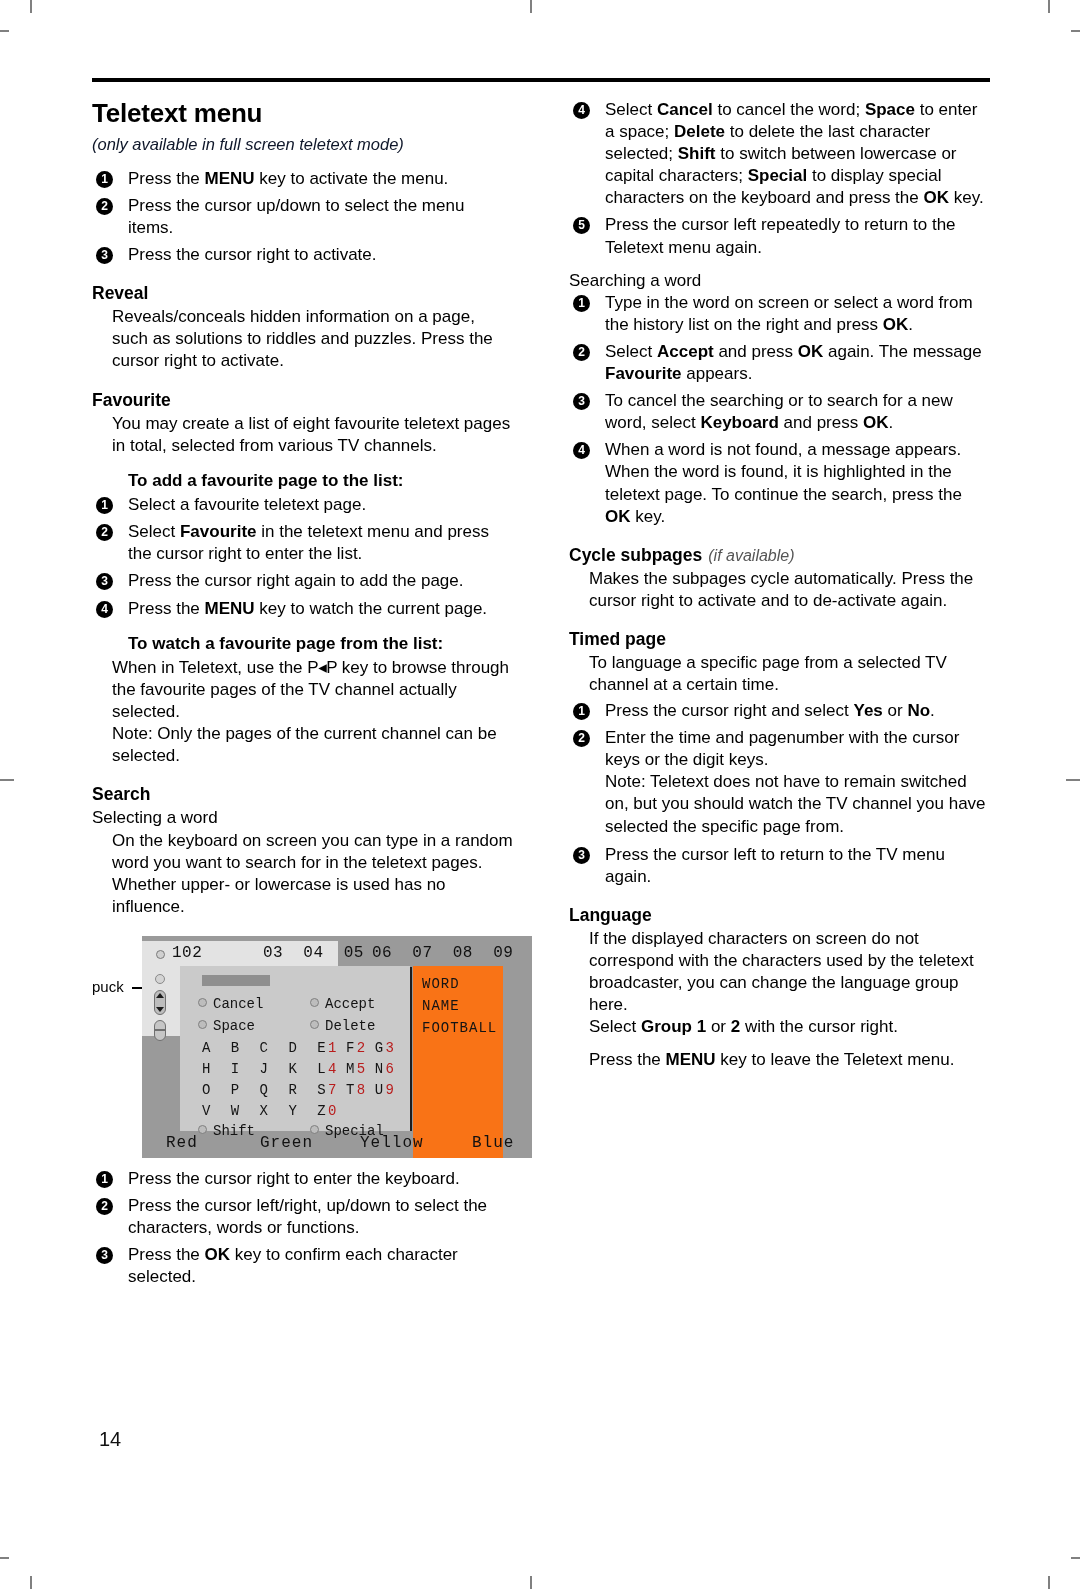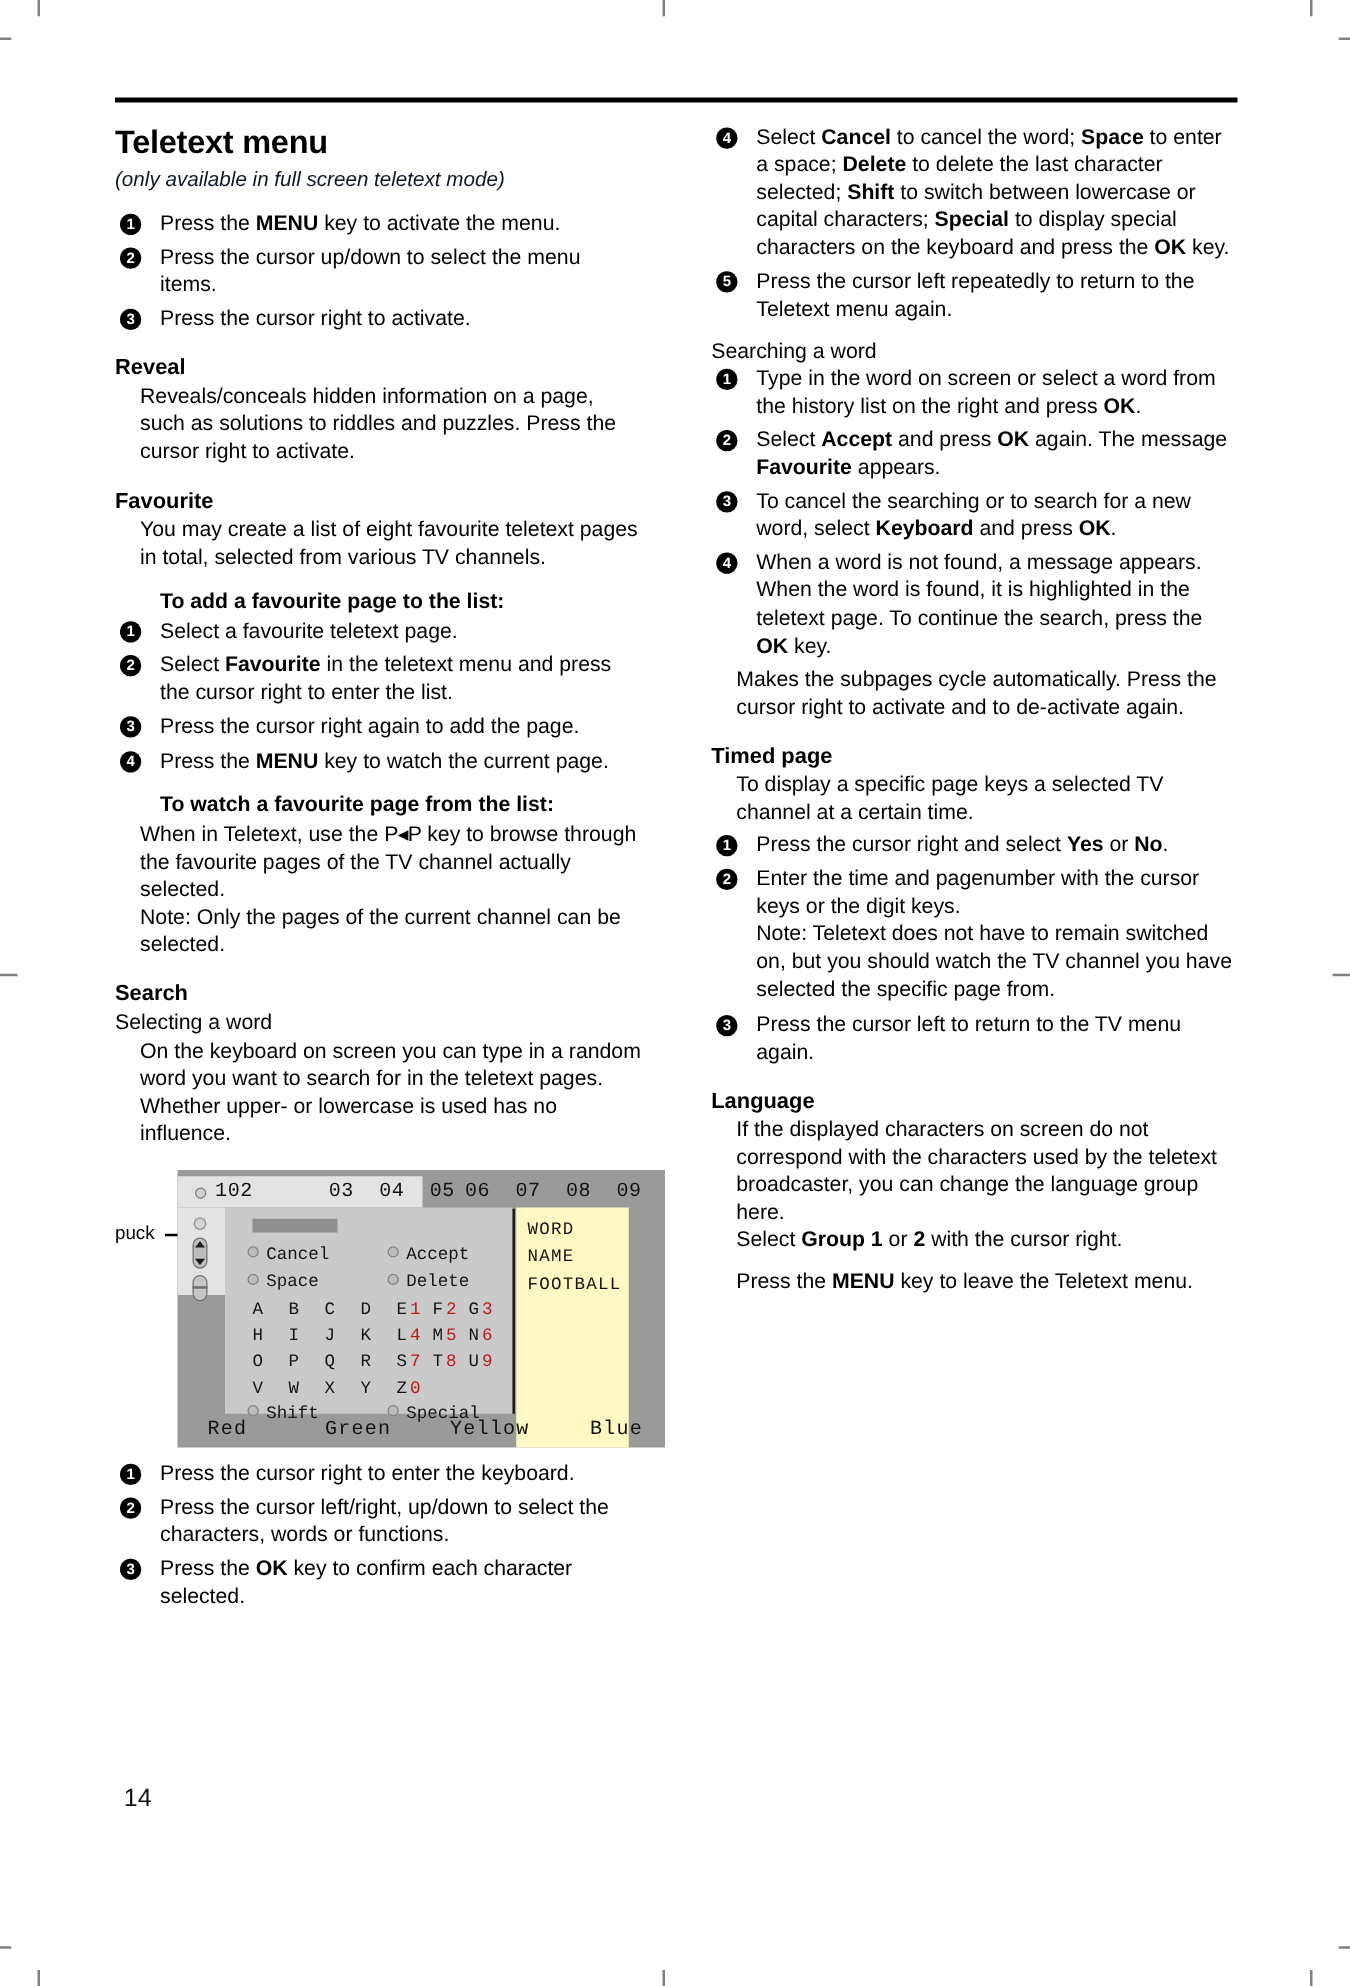--- a/index.html
+++ b/index.html
@@ -300,21 +300,21 @@
   .kb-divider {
     position: absolute;
     left: 268px; top: 31px;
     width: 2px; height: 164px;
     background: #1d1d1d;
   }
   .history {
     position: absolute;
     left: 271px; top: 30px;
     width: 90px; height: 201px;
-    background: #fef9c3;
+    background: #f97316;
   }
   .history-item {
     position: absolute;
     left: 9px;
     font-size: 14px;
     letter-spacing: 1px;
     color: #141414;
     white-space: nowrap;
   }
   
@@ -530,24 +530,25 @@
         <li>
           <span class="bullet">3</span>
           <span>To cancel the searching or to search for a new word, select <b>Keyboard</b> and press <b>OK</b>.</span>
         </li>
         <li>
           <span class="bullet">4</span>
           <span>When a word is not found, a message appears. When the word is found, it is highlighted in the teletext page. To continue the search, press the <b>OK</b> key.</span>
         </li>
       </ol>
 
+      <h2 class="section"><span>Cycle subpages</span><span class="note-paren">(if available)</span></h2>
       <p class="body">Makes the subpages cycle automatically. Press the cursor right to activate and to de-activate again.</p>
 
       <h2 class="section">Timed page</h2>
-      <p class="body">To display a specific page keys a selected TV channel at a certain time.</p>
+      <p class="body">To language a specific page from a selected TV channel at a certain time.</p>
       <ol class="steps" style="margin-top:4px;">
         <li>
           <span class="bullet">1</span>
           <span>Press the cursor right and select <b>Yes</b> or <b>No</b>.</span>
         </li>
         <li>
           <span class="bullet">2</span>
           <span>Enter the time and pagenumber with the cursor keys or the digit keys.</span>
           <div class="note-italic">Note: Teletext does not have to remain switched on, but you should watch the TV channel you have selected the specific page from.</div>
         </li>

